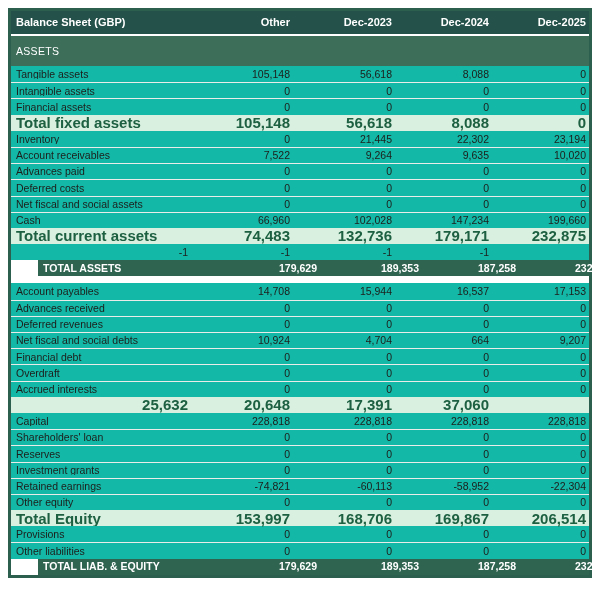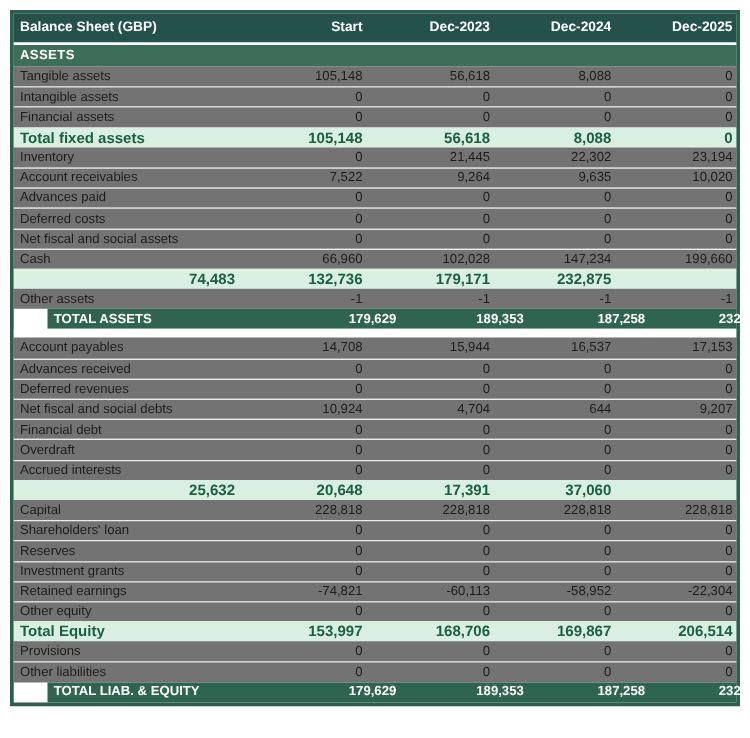--- a/index.html
+++ b/index.html
@@ -39,34 +39,34 @@
   .row.header {
     height: 23px;
     background: var(--header-bg);
     color: #ffffff;
     font-weight: 700;
     font-size: 11px;
   }
   .header-gap { height: 2px; background: #fff; }
   .section-gap { height: 7px; background: #fff; }
   .row.section {
-    height: 17px;
+    height: 30px;
     background: var(--section-bg);
     color: #ffffff;
-    font-weight: 700;
+    font-weight: 400;
     font-size: 10.5px;
     letter-spacing: 0.3px;
   }
-  .row.normal { background: #737373; color: var(--text); font-size: 10.5px; }
+  .row.normal { background: #14b8a6; color: var(--text); font-size: 10.5px; }
   .row.normal + .row.normal { border-top: 1px solid var(--separator); }
   .row.sub {
     background: var(--subtotal-bg);
     color: var(--subtotal-text);
     font-weight: 700;
-    font-size: 12px;
+    font-size: 15px;
   }
   .row.grand {
     background: var(--grand-bg);
     color: #ffffff;
     font-weight: 700;
     font-size: 10.5px;
     margin-left: 27px;
   }
   .cell { line-height: 1; }
   .cell.label { padding-left: 5px; white-space: nowrap; overflow: hidden; }
@@ -77,21 +77,21 @@
     font-variant-numeric: tabular-nums;
   }
   .span-all { grid-column: 1 / -1; }
 </style>
 </head>
 <body>
 
 <div class="sheet">
   <div class="row header">
     <div class="cell label">Balance Sheet (GBP)</div>
-    <div class="cell num">Start</div>
+    <div class="cell num">Other</div>
     <div class="cell num">Dec-2023</div>
     <div class="cell num">Dec-2024</div>
     <div class="cell num">Dec-2025</div>
   </div>
   <div class="header-gap"></div>
   <div>
       <div class="row section">
         <div class="cell label span-all">ASSETS</div>
       </div>
       <div class="row normal">
@@ -158,27 +158,27 @@
         <div class="cell num">0</div>
       </div>
       <div class="row normal">
         <div class="cell label">Cash</div>
         <div class="cell num">66,960</div>
         <div class="cell num">102,028</div>
         <div class="cell num">147,234</div>
         <div class="cell num">199,660</div>
       </div>
       <div class="row sub">
+        <div class="cell label">Total current assets</div>
         <div class="cell num">74,483</div>
         <div class="cell num">132,736</div>
         <div class="cell num">179,171</div>
         <div class="cell num">232,875</div>
       </div>
       <div class="row normal">
-        <div class="cell label">Other assets</div>
         <div class="cell num">-1</div>
         <div class="cell num">-1</div>
         <div class="cell num">-1</div>
         <div class="cell num">-1</div>
       </div>
       <div class="row grand">
         <div class="cell label">TOTAL ASSETS</div>
         <div class="cell num">179,629</div>
         <div class="cell num">189,353</div>
         <div class="cell num">187,258</div>
@@ -203,21 +203,21 @@
         <div class="cell label">Deferred revenues</div>
         <div class="cell num">0</div>
         <div class="cell num">0</div>
         <div class="cell num">0</div>
         <div class="cell num">0</div>
       </div>
       <div class="row normal">
         <div class="cell label">Net fiscal and social debts</div>
         <div class="cell num">10,924</div>
         <div class="cell num">4,704</div>
-        <div class="cell num">644</div>
+        <div class="cell num">664</div>
         <div class="cell num">9,207</div>
       </div>
       <div class="row normal">
         <div class="cell label">Financial debt</div>
         <div class="cell num">0</div>
         <div class="cell num">0</div>
         <div class="cell num">0</div>
         <div class="cell num">0</div>
       </div>
       <div class="row normal">

